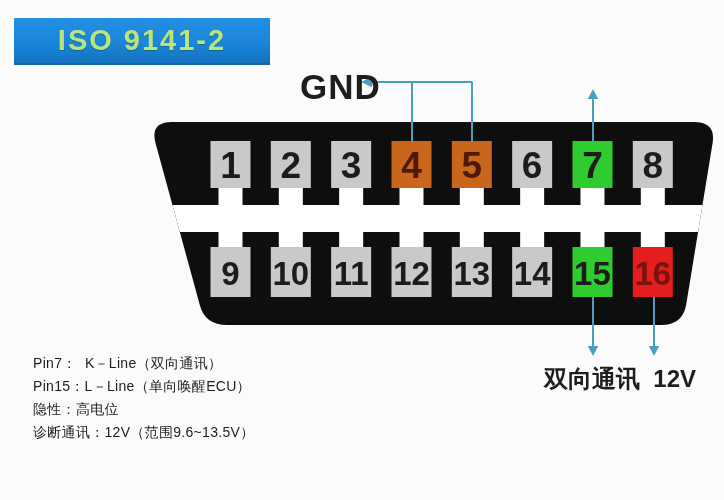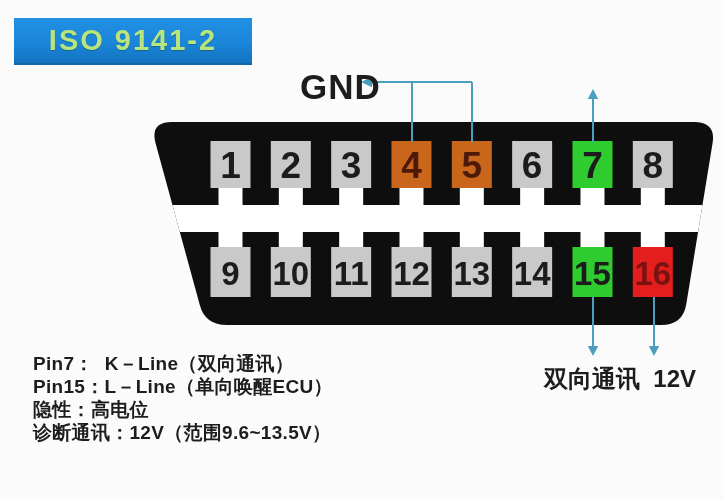--- a/index.html
+++ b/index.html
@@ -14,21 +14,21 @@
   *{margin:0;padding:0;box-sizing:border-box;}
   html,body{background:#ffffff;}
   body{font-family:"Liberation Sans","DejaVu Sans",sans-serif;}
   .canvas{
     position:relative;
     width:724px;height:500px;
     background:var(--bg);
     overflow:hidden;
   }
   .banner{
-    position:absolute;left:14px;top:18px;width:238px;height:47px;
+    position:absolute;left:14px;top:18px;width:256px;height:47px;
     background:linear-gradient(180deg,#2190e2 0%,var(--banner-bg) 55%,#1373c0 100%);
     display:flex;align-items:center;justify-content:center;
     border-bottom:2px solid #1166a8;
   }
   .banner span{
     color:var(--banner-text);
     font-size:29px;font-weight:700;letter-spacing:2px;
     text-shadow:0 1px 1px rgba(0,60,20,.35);
   }
   .callout{
@@ -40,21 +40,21 @@
   .connector-svg{position:absolute;left:0;top:0;}
   .body-shape{fill:var(--connector-black);}
   .band{fill:#ffffff;}
   .arrow-line{stroke:var(--arrow);stroke-width:2;fill:none;}
   .arrow-head{fill:var(--arrow);stroke:none;}
   .pin-num{font-family:"Liberation Sans","DejaVu Sans",sans-serif;font-weight:700;}
   .notes{
     position:absolute;left:33px;top:352px;width:480px;
   }
   .note-line{
-    font-size:19px;font-weight:700;color:var(--text-dark);
+    font-size:14px;font-weight:400;color:var(--text-dark);
     line-height:23px;white-space:pre;letter-spacing:.3px;
   }
   .note-accent{color:var(--note-red);}
 </style>
 </head>
 <body>
 
 <div class="canvas">
 
   <div class="banner">

